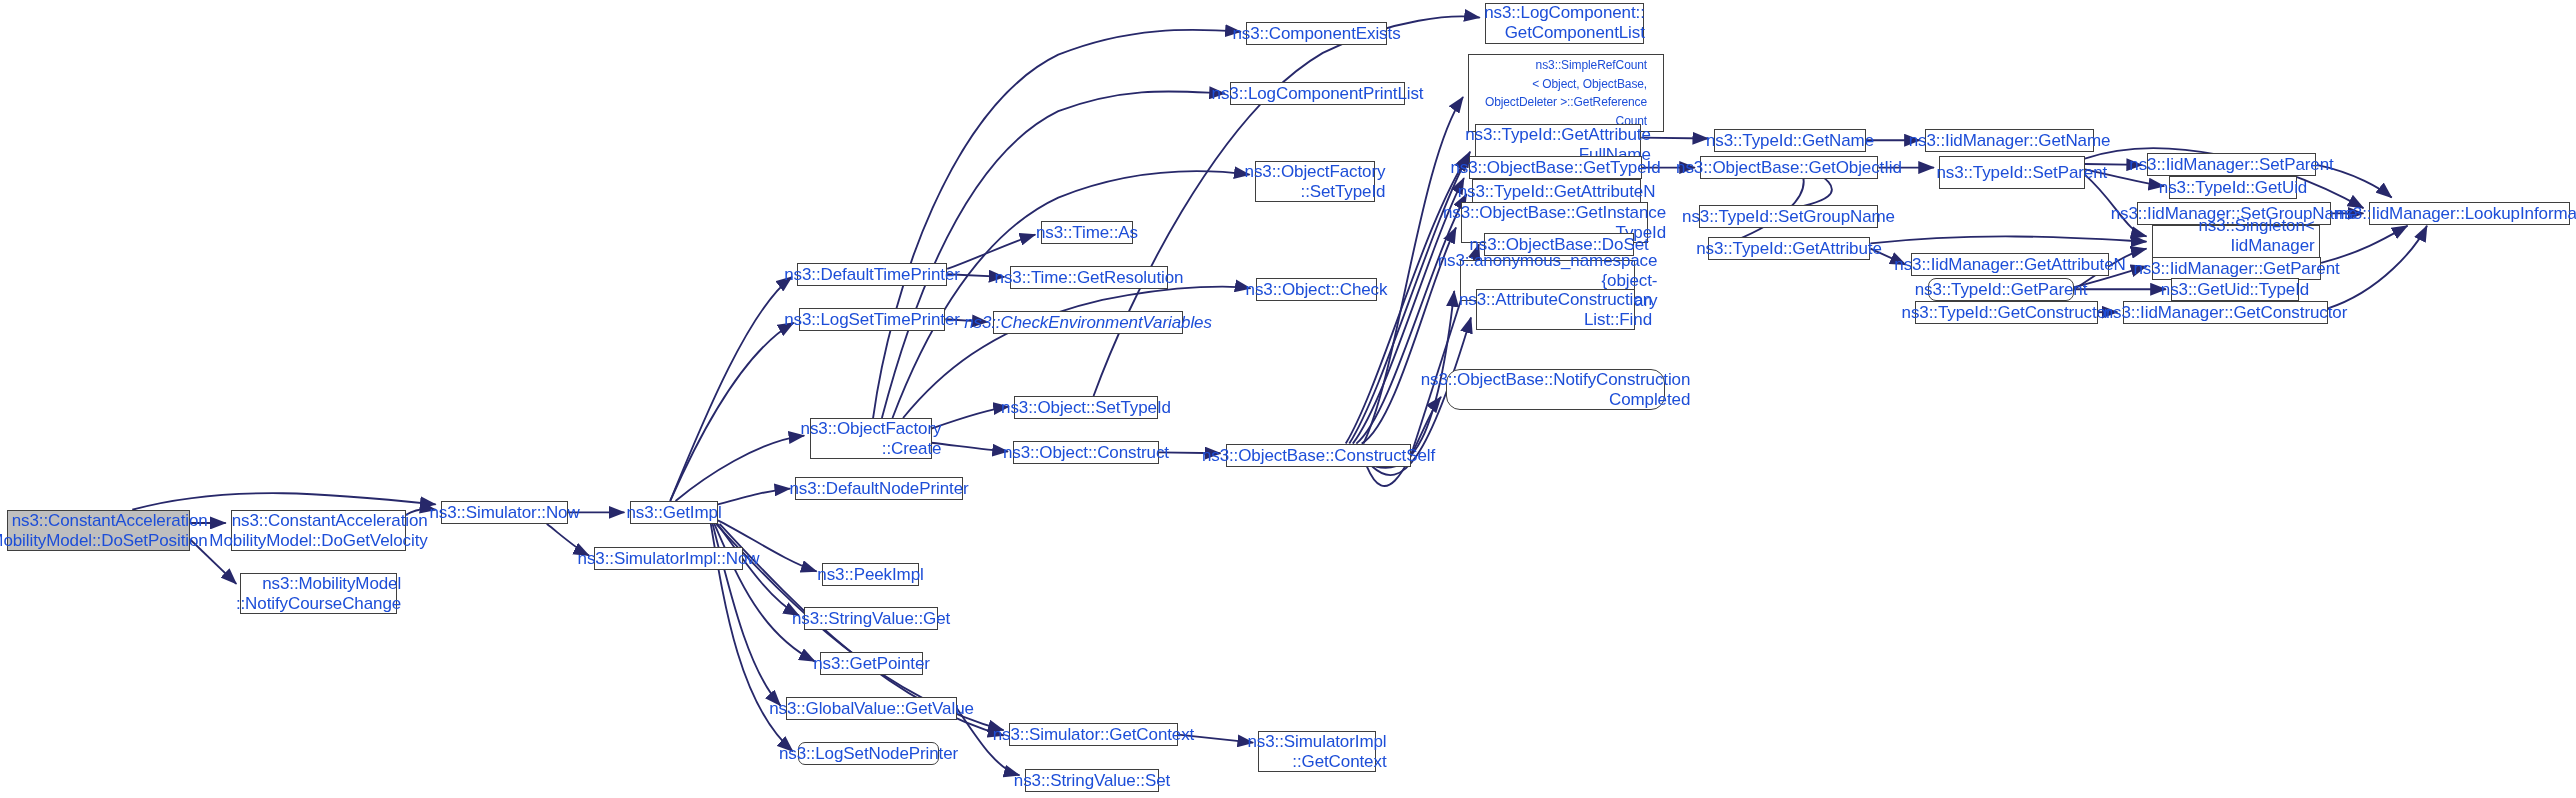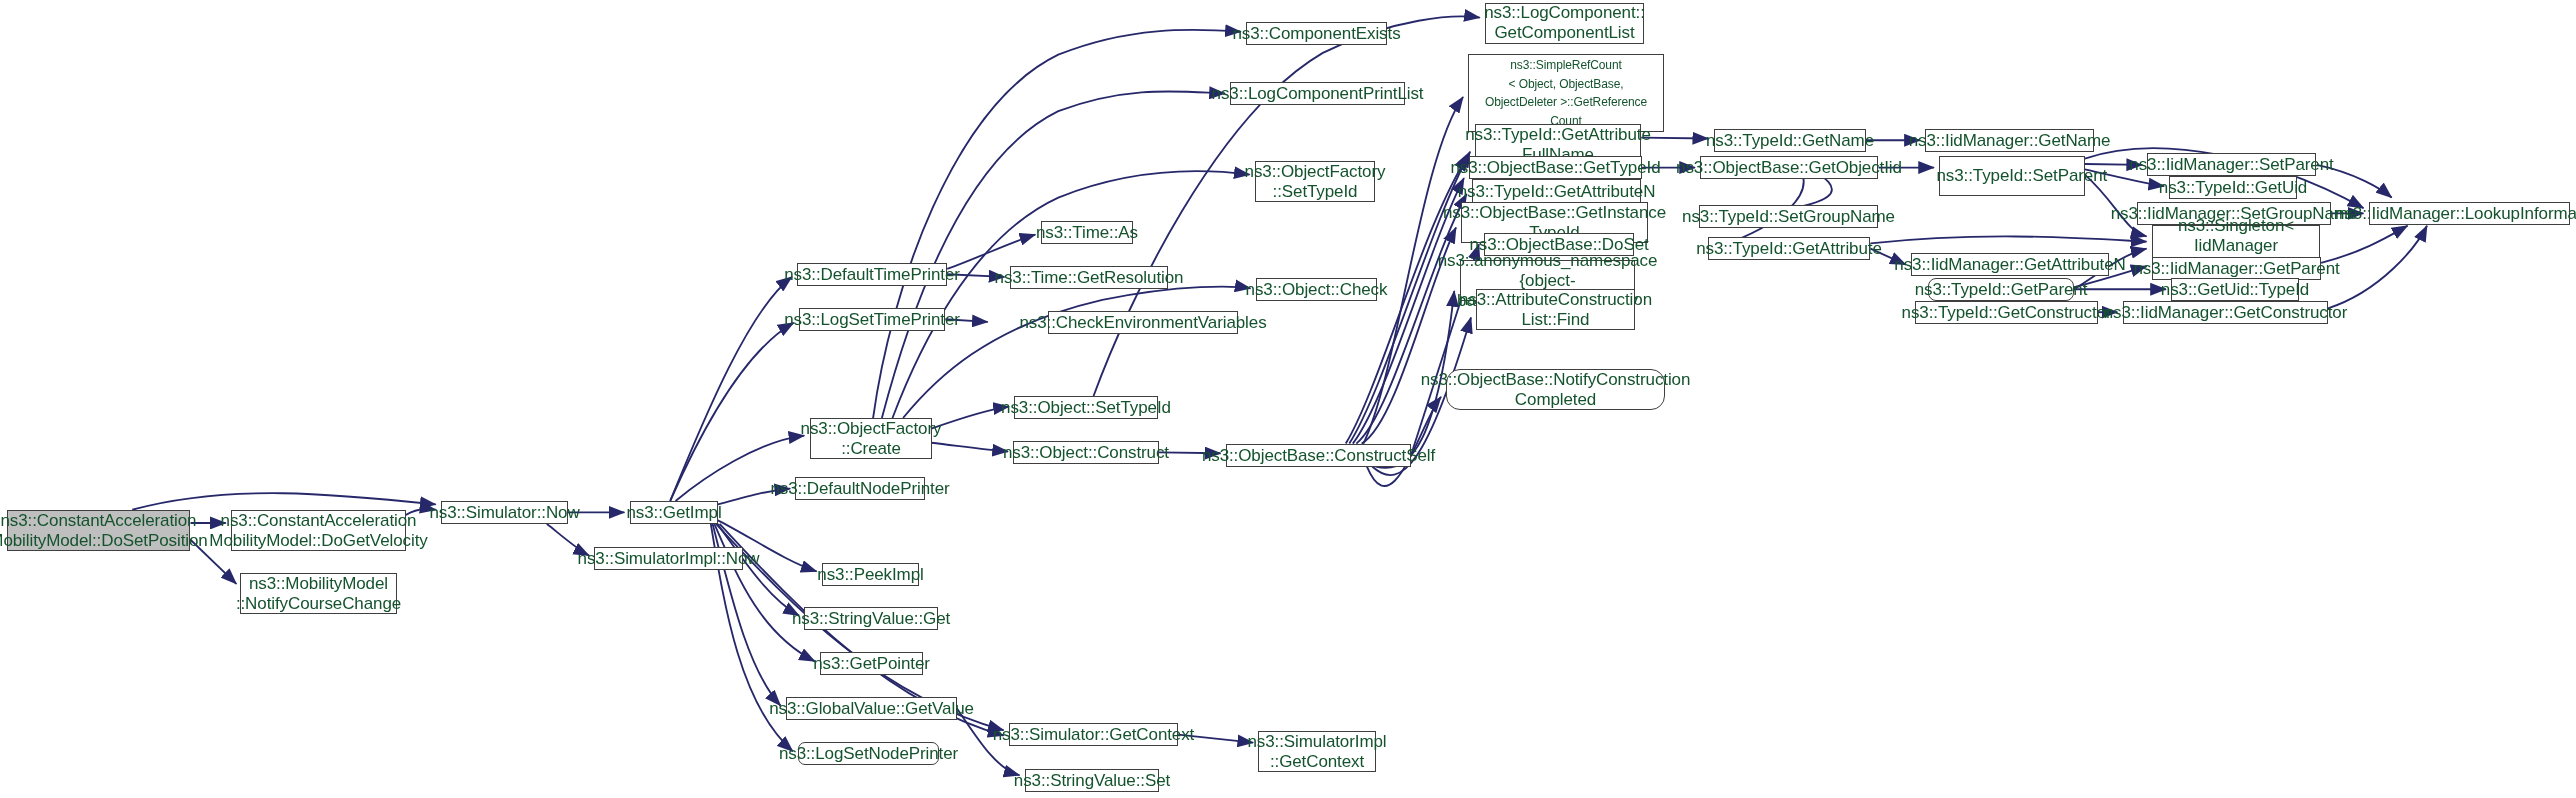--- a/index.html
+++ b/index.html
@@ -21,28 +21,28 @@
     left: 0; top: 0;
     width: 2576px;
     height: 799px;
     pointer-events: none;
   }
   .node {
     position: absolute;
     box-sizing: border-box;
     border: 1.4px solid #3f3f3f;
     background: #ffffff;
-    color: #14532d;
+    color: #1d4ed8;
     font-size: 17px;
     line-height: 20px;
     letter-spacing: -0.1px;
     display: flex;
     align-items: center;
     justify-content: center;
-    text-align: center;
+    text-align: right;
     padding: 0 4.4px;
     white-space: pre-line;
     z-index: 5;
   }
   .node.root {
     background: #bfbfbf;
     border-color: #3f3f3f;
   }
 </style>
 </head>
@@ -125,29 +125,29 @@
 MobilityModel::DoGetVelocity</div>
       <div class="node" style="left: 240px; top: 573px; width: 157px; height: 41px;">ns3::MobilityModel
 ::NotifyCourseChange</div>
       <div class="node" style="left: 441px; top: 501px; width: 127px; height: 23px;">ns3::Simulator::Now</div>
       <div class="node" style="left: 630px; top: 501px; width: 88px; height: 23px;">ns3::GetImpl</div>
       <div class="node" style="left: 594px; top: 547px; width: 149px; height: 23px;">ns3::SimulatorImpl::Now</div>
       <div class="node" style="left: 797px; top: 263px; width: 150px; height: 23px;">ns3::DefaultTimePrinter</div>
       <div class="node" style="left: 799px; top: 308px; width: 146px; height: 23px;">ns3::LogSetTimePrinter</div>
       <div class="node" style="left: 810px; top: 418px; width: 122px; height: 41px;">ns3::ObjectFactory
 ::Create</div>
-      <div class="node" style="left: 795px; top: 477px; width: 130px; height: 23px;">ns3::DefaultNodePrinter</div>
+      <div class="node" style="left: 795px; top: 477px; width: 168px; height: 23px;">ns3::DefaultNodePrinter</div>
       <div class="node" style="left: 822px; top: 563px; width: 97px; height: 23px;">ns3::PeekImpl</div>
       <div class="node" style="left: 804px; top: 607px; width: 134px; height: 23px;">ns3::StringValue::Get</div>
       <div class="node" style="left: 820px; top: 652px; width: 103px; height: 23px;">ns3::GetPointer</div>
       <div class="node" style="left: 786px; top: 697px; width: 171px; height: 23px;">ns3::GlobalValue::GetValue</div>
       <div class="node" style="left: 798px; top: 742px; width: 141px; height: 23px; border-radius: 7px;">ns3::LogSetNodePrinter</div>
       <div class="node" style="left: 1041px; top: 221px; width: 92px; height: 23px;">ns3::Time::As</div>
       <div class="node" style="left: 1010px; top: 266px; width: 158px; height: 23px;">ns3::Time::GetResolution</div>
-      <div class="node" style="left: 1048px; top: 311px; width: 190px; height: 23px;">ns3::CheckEnvironmentVariables</div>
+      <div class="node" style="left: 993px; top: 311px; width: 190px; height: 23px; font-style: italic;">ns3::CheckEnvironmentVariables</div>
       <div class="node" style="left: 1014px; top: 396px; width: 144px; height: 23px;">ns3::Object::SetTypeId</div>
       <div class="node" style="left: 1013px; top: 441px; width: 146px; height: 23px;">ns3::Object::Construct</div>
       <div class="node" style="left: 1009px; top: 723px; width: 169px; height: 23px;">ns3::Simulator::GetContext</div>
       <div class="node" style="left: 1025px; top: 769px; width: 134px; height: 23px;">ns3::StringValue::Set</div>
       <div class="node" style="left: 1246px; top: 22px; width: 141px; height: 23px;">ns3::ComponentExists</div>
       <div class="node" style="left: 1230px; top: 82px; width: 175px; height: 23px;">ns3::LogComponentPrintList</div>
       <div class="node" style="left: 1255px; top: 161px; width: 120px; height: 41px;">ns3::ObjectFactory
 ::SetTypeId</div>
       <div class="node" style="left: 1256px; top: 278px; width: 121px; height: 23px;">ns3::Object::Check</div>
       <div class="node" style="left: 1226px; top: 444px; width: 185px; height: 23px;">ns3::ObjectBase::ConstructSelf</div>
@@ -169,21 +169,21 @@
       <div class="node" style="left: 1460px; top: 260px; width: 175px; height: 41px;">ns3::anonymous_namespace
 {object-base::cc}::EnvDictionary</div>
       <div class="node" style="left: 1476px; top: 289px; width: 159px; height: 41px;">ns3::AttributeConstruction
 List::Find</div>
       <div class="node" style="left: 1446px; top: 369px; width: 219px; height: 41px; border-radius: 14px;">ns3::ObjectBase::NotifyConstruction
 Completed</div>
       <div class="node" style="left: 1714px; top: 129px; width: 152px; height: 23px;">ns3::TypeId::GetName</div>
       <div class="node" style="left: 1700px; top: 156px; width: 178px; height: 23px;">ns3::ObjectBase::GetObjectIid</div>
       <div class="node" style="left: 1699px; top: 205px; width: 179px; height: 23px;">ns3::TypeId::SetGroupName</div>
       <div class="node" style="left: 1708px; top: 237px; width: 162px; height: 23px;">ns3::TypeId::GetAttribute</div>
-      <div class="node" style="left: 1939px; top: 156px; width: 146px; height: 40px; padding-left: 24px;">ns3::TypeId::SetParent</div>
+      <div class="node" style="left: 1939px; top: 156px; width: 146px; height: 33px; padding-left: 24px;">ns3::TypeId::SetParent</div>
       <div class="node" style="left: 1925px; top: 129px; width: 169px; height: 23px;">ns3::IidManager::GetName</div>
       <div class="node" style="left: 1911px; top: 253px; width: 198px; height: 23px;">ns3::IidManager::GetAttributeN</div>
       <div class="node" style="left: 1928px; top: 278px; width: 146px; height: 23px; border-radius: 8px;">ns3::TypeId::GetParent</div>
       <div class="node" style="left: 1915px; top: 301px; width: 183px; height: 23px;">ns3::TypeId::GetConstructor</div>
       <div class="node" style="left: 2147px; top: 153px; width: 169px; height: 23px;">ns3::IidManager::SetParent</div>
       <div class="node" style="left: 2169px; top: 176px; width: 128px; height: 23px;">ns3::TypeId::GetUid</div>
       <div class="node" style="left: 2137px; top: 202px; width: 194px; height: 23px;">ns3::IidManager::SetGroupName</div>
       <div class="node" style="left: 2152px; top: 225px; width: 168px; height: 41px;">ns3::Singleton&lt; IidManager
 &gt;::Get</div>
       <div class="node" style="left: 2152px; top: 257px; width: 169px; height: 23px;">ns3::IidManager::GetParent</div>

